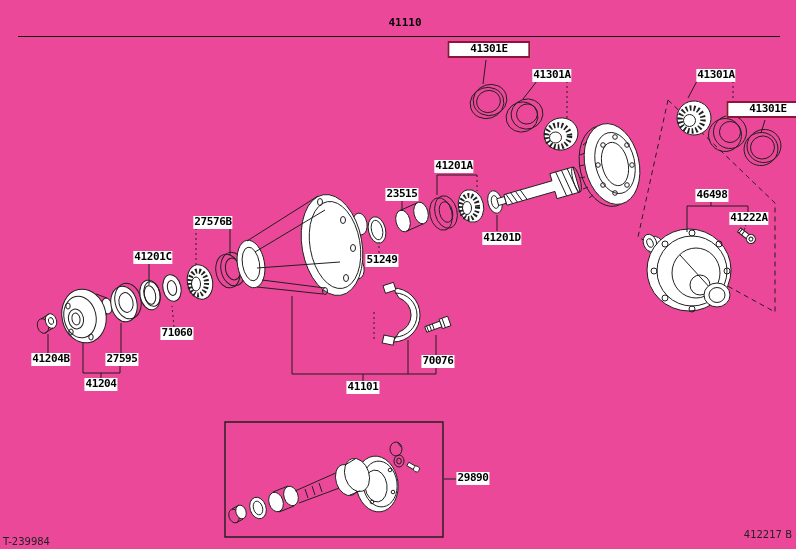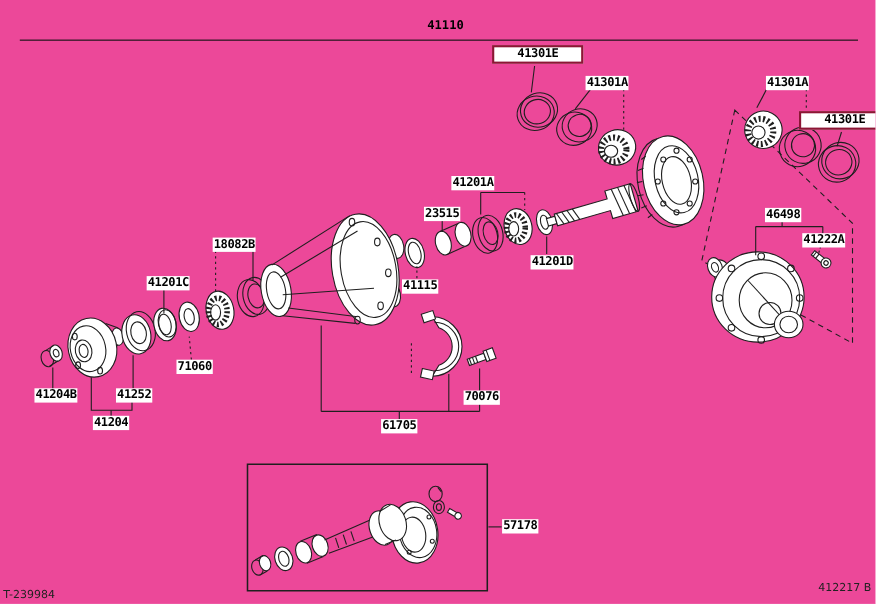--- a/index.html
+++ b/index.html
@@ -307,35 +307,35 @@
   </svg>
 
   <div class="title" style="left:405px;top:16px">41110</div>
   <div class="toprule"></div>
 
   <div class="lbl boxed" style="left:489px;top:41px">41301E</div>
   <div class="lbl" style="left:552px;top:69px">41301A</div>
   <div class="lbl" style="left:716px;top:69px">41301A</div>
   <div class="lbl boxed" style="left:768px;top:101px">41301E</div>
 
-  <div class="lbl" style="left:430px;top:160px">41201A</div>
+  <div class="lbl" style="left:454px;top:160px">41201A</div>
   <div class="lbl" style="left:402px;top:188px">23515</div>
   <div class="lbl" style="left:502px;top:232px">41201D</div>
-  <div class="lbl" style="left:382px;top:254px">41115</div>
-
-  <div class="lbl" style="left:213px;top:216px">18082B</div>
+  <div class="lbl" style="left:382px;top:254px">51249</div>
+
+  <div class="lbl" style="left:213px;top:216px">27576B</div>
   <div class="lbl" style="left:153px;top:251px">41201C</div>
   <div class="lbl" style="left:177px;top:327px">71060</div>
   <div class="lbl" style="left:51px;top:353px">41204B</div>
-  <div class="lbl" style="left:122px;top:353px">41252</div>
+  <div class="lbl" style="left:122px;top:353px">27595</div>
   <div class="lbl" style="left:101px;top:378px">41204</div>
 
-  <div class="lbl" style="left:363px;top:381px">61705</div>
+  <div class="lbl" style="left:363px;top:381px">41101</div>
   <div class="lbl" style="left:438px;top:355px">70076</div>
 
   <div class="lbl" style="left:712px;top:189px">46498</div>
   <div class="lbl" style="left:749px;top:212px">41222A</div>
 
-  <div class="lbl" style="left:473px;top:472px">57178</div>
+  <div class="lbl" style="left:473px;top:472px">29890</div>
 
   <div class="footer-text" style="left:3px;top:536px">T-239984</div>
   <div class="footer-text" style="right:4px;top:529px">412217 B</div>
 </div>
 
 </body></html>

